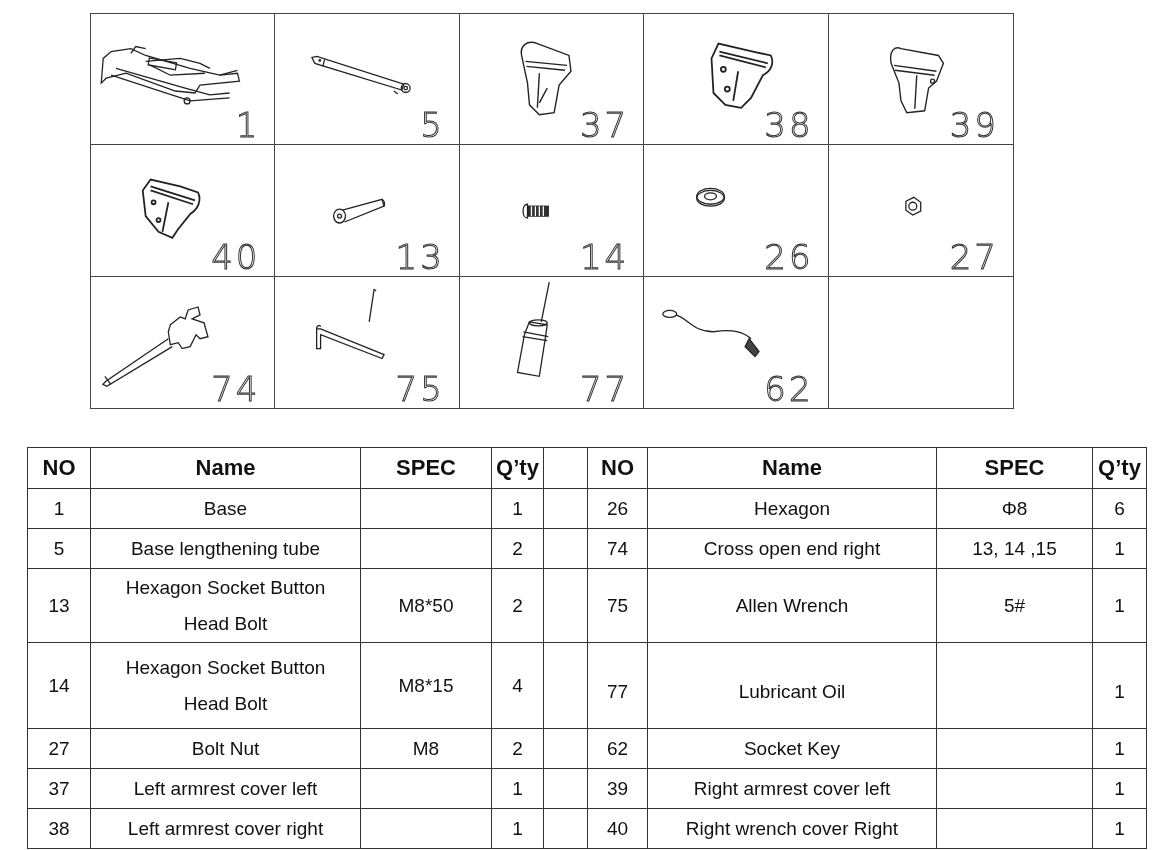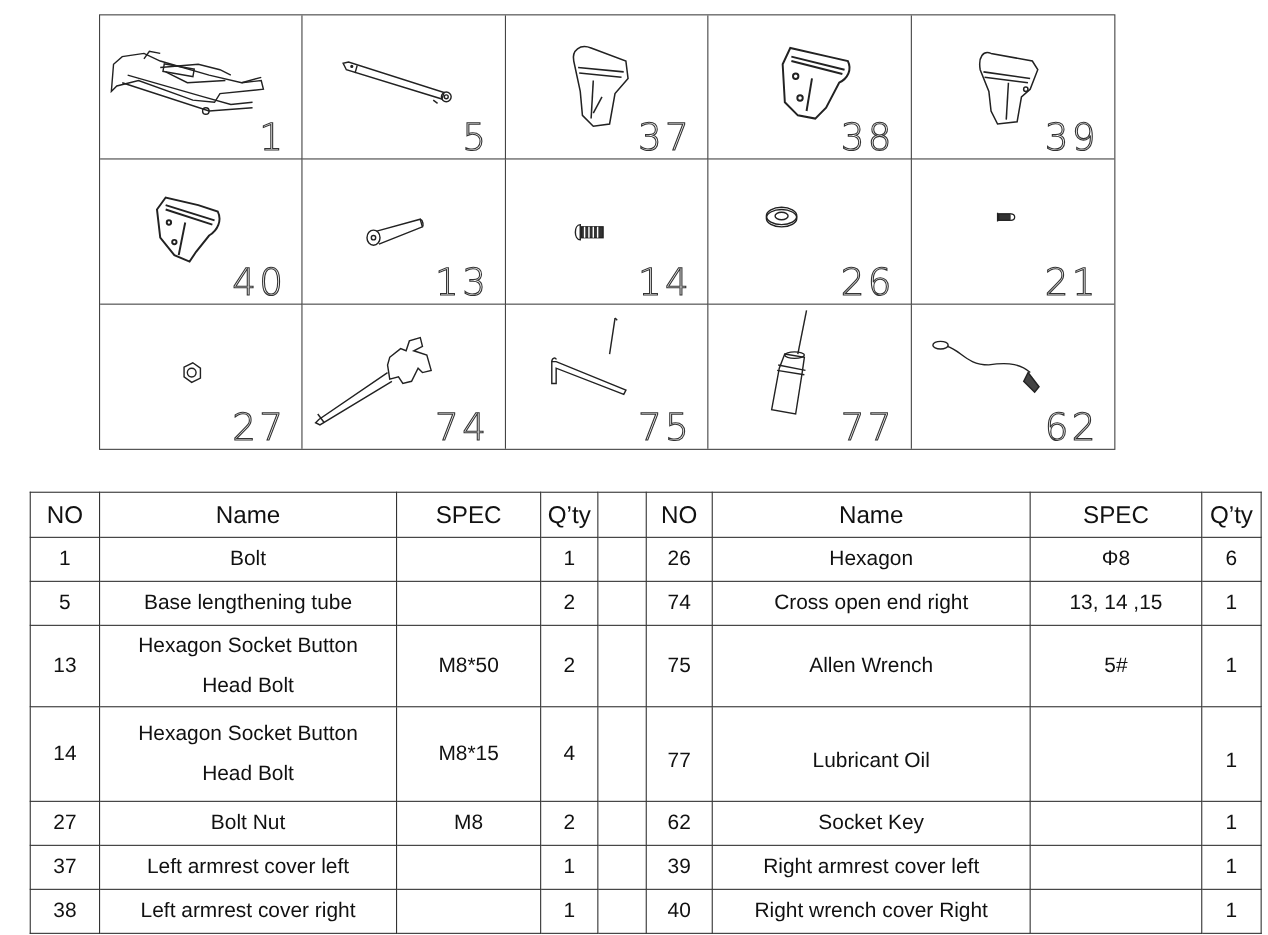--- a/index.html
+++ b/index.html
@@ -23,21 +23,21 @@
   }
 
   table.parts-table {
     position: absolute; left: 27px; top: 447px; width: 1119px;
     border-collapse: collapse; table-layout: fixed;
   }
   .parts-table th, .parts-table td {
     border: 1.5px solid #333; text-align: center; vertical-align: middle;
     font-size: 19px; padding: 0 2px; line-height: 36px;
   }
-  .parts-table th { font-weight: normal; font-size: 22px; height: 40px; }
+  .parts-table th { font-weight: bold; font-size: 22px; height: 40px; }
   .parts-table td { height: 39px; }
   .parts-table tr.tall td { height: 73px; }
   .parts-table td.gap { border-top: 1.5px solid #333; }
 </style>
 </head>
 <body>
 
 <div class="parts-grid">
 
   <div class="part-cell">
@@ -155,30 +155,20 @@
     <svg class="drawing" viewBox="0 0 185 132">
       <g fill="none" stroke="#222" stroke-width="1.3">
         <ellipse cx="67" cy="52" rx="14" ry="8"></ellipse>
         <ellipse cx="67" cy="54" rx="14" ry="8"></ellipse>
         <ellipse cx="67" cy="52" rx="6" ry="3.5"></ellipse>
       </g>
     </svg>
     <span class="part-number">26</span>
   </div>
 
-  <div class="part-cell">
-    <svg class="drawing" viewBox="0 0 185 132">
-      <g stroke="#222" stroke-width="1.2">
-        <line x1="78" y1="49" x2="78" y2="57"></line>
-        <rect x="79" y="50" width="11" height="6" fill="#333"></rect>
-        <path d="M90 50 C95 50 95 56 90 56" fill="#fff"></path>
-      </g>
-    </svg>
-    <span class="part-number">21</span>
-  </div>
 
   <div class="part-cell">
     <svg class="drawing" viewBox="0 0 185 132">
       <g fill="none" stroke="#222" stroke-width="1.3">
         <path d="M77 57 L85 53 L92 58 L92 67 L84 71 L77 66 Z"></path>
         <circle cx="84" cy="62" r="4"></circle>
       </g>
     </svg>
     <span class="part-number">27</span>
   </div>
@@ -252,21 +242,21 @@
       <th></th>
       <th>NO</th>
       <th>Name</th>
       <th>SPEC</th>
       <th>Q’ty</th>
     </tr>
   </thead>
   <tbody>
     <tr>
       <td>1</td>
-      <td>Bolt</td>
+      <td>Base</td>
       <td></td>
       <td>1</td>
       <td class="gap"></td>
       <td>26</td>
       <td>Hexagon</td>
       <td>Φ8</td>
       <td>6</td>
     </tr>
     <tr>
       <td>5</td>

